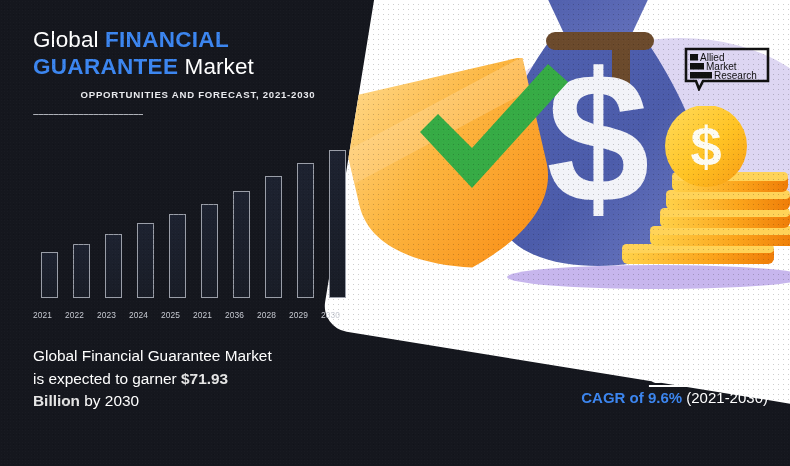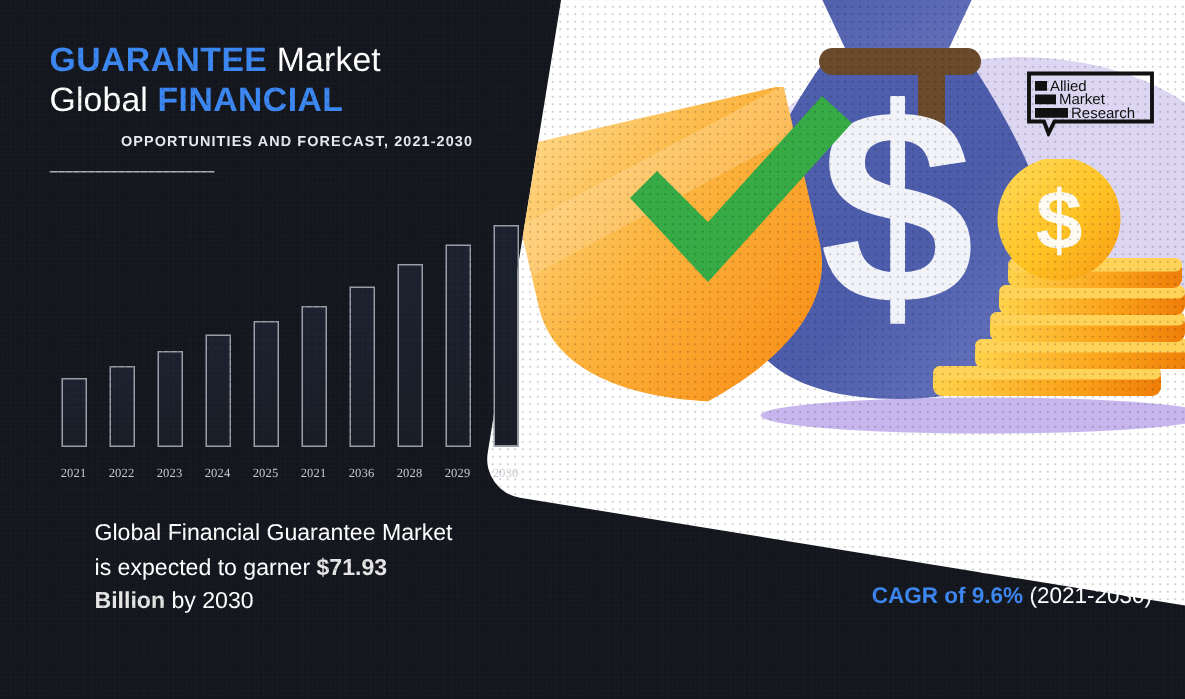--- a/index.html
+++ b/index.html
@@ -93,37 +93,37 @@
     border:1px solid #9a9ea8;
     background:linear-gradient(180deg,#1d2franchise 0%,#1b1f2a 100%);
     background:linear-gradient(180deg,#1d2230 0%,#191d27 100%);
     border-radius:0;
   }
   #xaxis {
     position:absolute; left:0; bottom:0; width:320px;
     display:flex;
   }
   .xlabel {
-    width:32px; text-align:center;
-    font-size:8.4px; color:#c7cad2; letter-spacing:.1px;font-family:Liberation Serif, serif;
+    width:32px; text-align:left;
+    font-size:8.4px; color:#c7cad2; letter-spacing:.1px;
   }
 
   
   #value-block {
     position:absolute; left:33px; top:345px; z-index:20; width:330px;
-    font-size:15.4px; line-height:22.5px; color:#ffffff; font-weight:400;margin-left:30px;
+    font-size:15.4px; line-height:22.5px; color:#ffffff; font-weight:400;
   }
   #value-block .accent { color:#e5e5e5; font-weight:700; }
 
   
   #cagr-block {
     position:absolute; right:22px; top:366px; z-index:20;
     text-align:right; color:#ffffff;
   }
-  #cagr-line1 { font-size:21px; line-height:20px; font-weight:400; }
+  #cagr-line1 { font-size:21px; line-height:20px; font-weight:400;text-decoration:underline; }
   #cagr-line2 { font-size:15px; line-height:21px; font-weight:400; margin-top:1px; }
   #cagr-line2 .accent { color:#3c86f0; font-weight:700;margin-top:30px; }
 
   
   #logo { position:absolute; left:684px; top:47px; z-index:30; width:86px; height:44px; }
 
   
   .blob { position:absolute; border-radius:50%; }
 </style>
 </head>
@@ -218,22 +218,22 @@
         </g>
 
         <circle cx="86" cy="40" r="41" fill="url(#coinFace)"></circle>
         <text x="86" y="60" text-anchor="middle" font-family="'Liberation Sans', sans-serif" font-size="56" font-weight="700" fill="#fdfbf2">$</text>
       </svg>
 
     </div>
   </div>
 
   <div id="headline">
+    <div class="title-line"><span class="title-plain">Global </span><span class="title-strong">FINANCIAL</span></div>
     <div class="title-line"><span class="title-strong">GUARANTEE</span><span class="title-plain"> Market</span></div>
-    <div class="title-line"><span class="title-plain">Global </span><span class="title-strong">FINANCIAL</span></div>
     <div id="subtitle">OPPORTUNITIES AND FORECAST, 2021-2030</div>
     <div id="divider"></div>
   </div>
 
   <div id="chart">
     <div id="bars">
         <div class="bar-slot">
           <div class="bar" title="2021: 31" style="height: 45.88px;"></div>
         </div>
         <div class="bar-slot">

